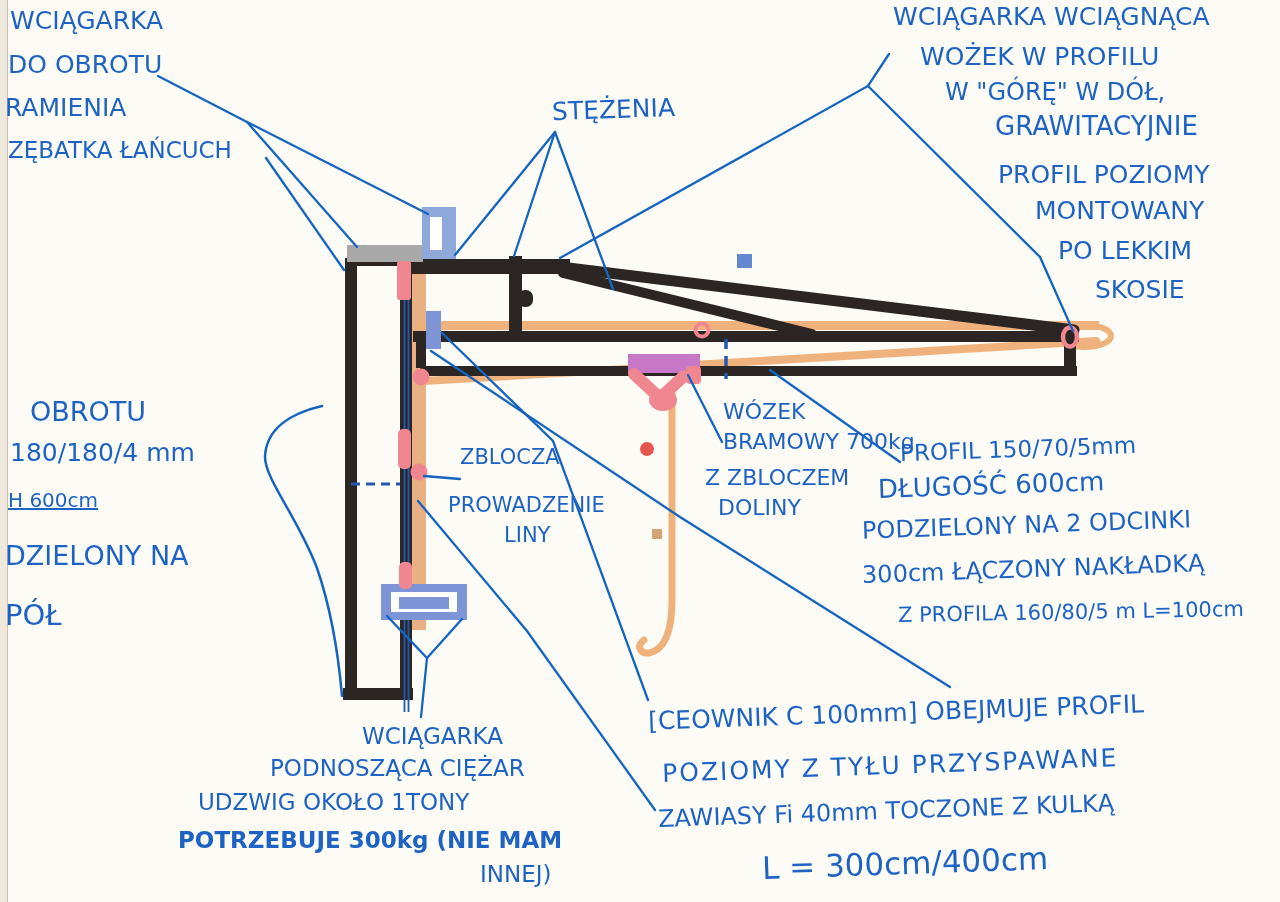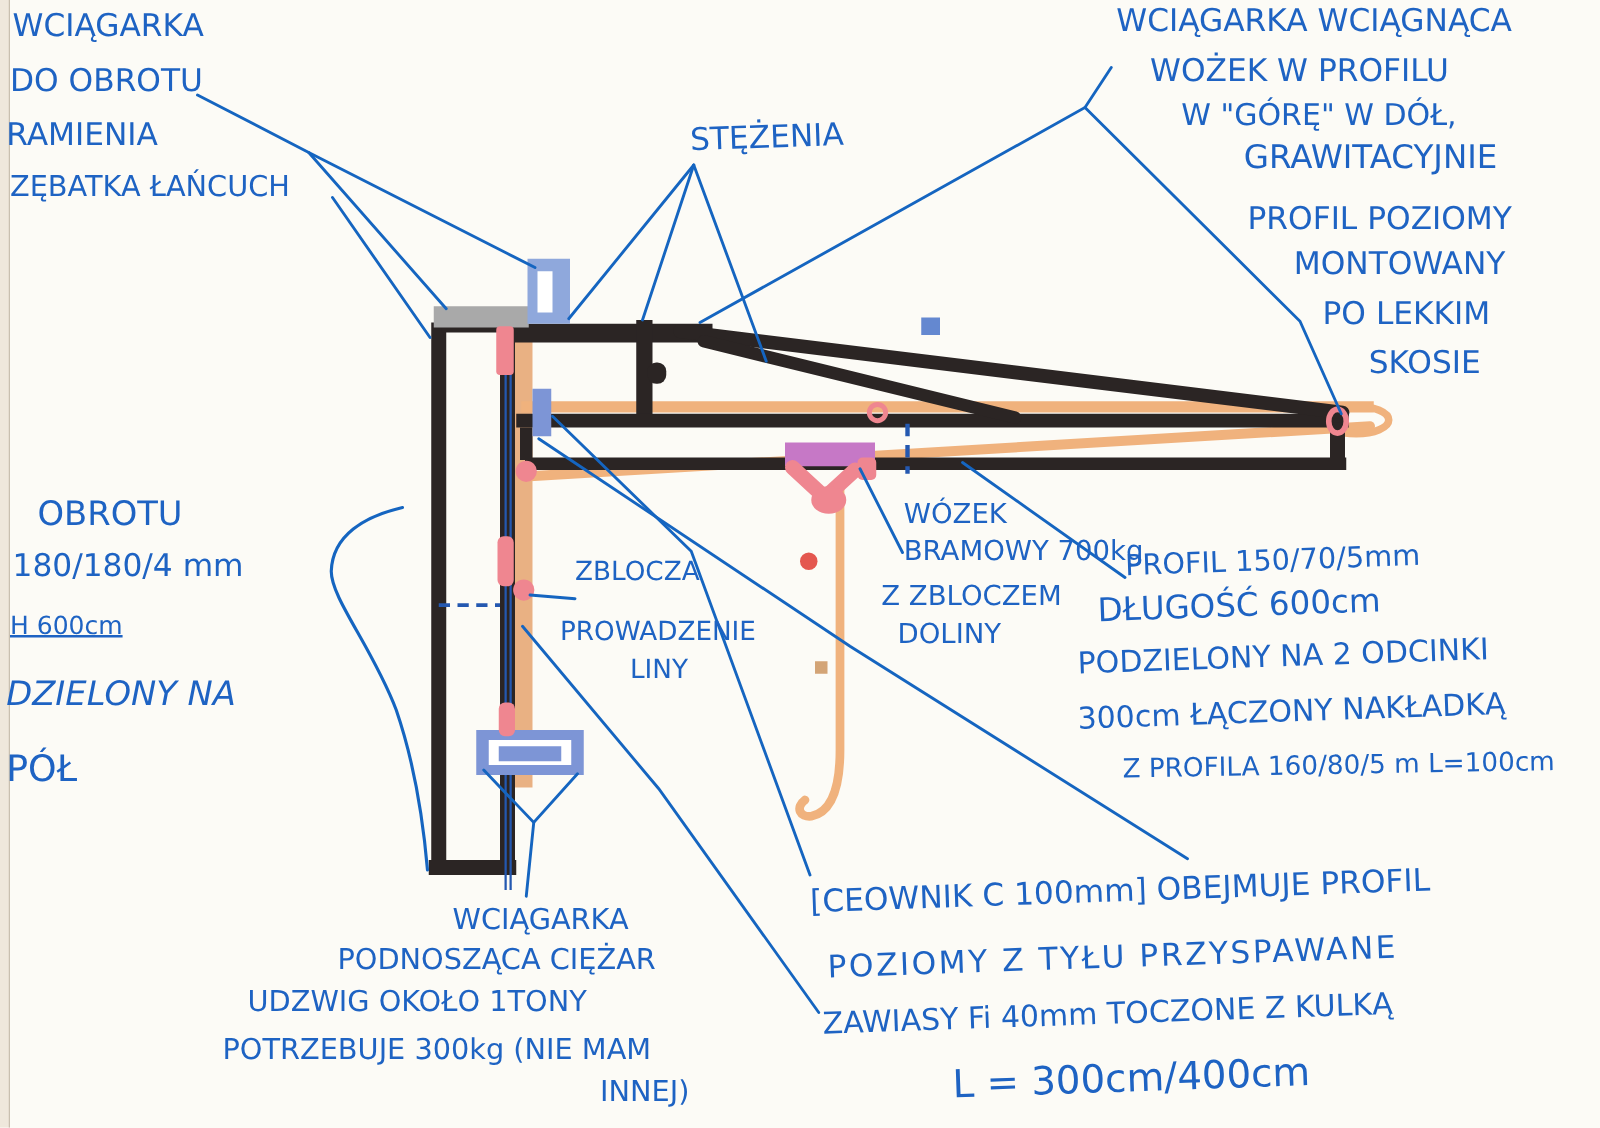--- a/index.html
+++ b/index.html
@@ -112,40 +112,40 @@
 <div class="hw" style="left:945px;top:80px;font-size:24px;">W "GÓRĘ" W DÓŁ,</div>
 <div class="hw" style="left:995px;top:113px;font-size:26px;">GRAWITACYJNIE</div>
 <div class="hw" style="left:998px;top:162px;font-size:25px;">PROFIL POZIOMY</div>
 <div class="hw" style="left:1035px;top:198px;font-size:25px;">MONTOWANY</div>
 <div class="hw" style="left:1058px;top:238px;font-size:25px;">PO LEKKIM</div>
 <div class="hw" style="left:1095px;top:277px;font-size:25px;">SKOSIE</div>
 
 <div class="hw" style="left:30px;top:398px;font-size:27px;">OBROTU</div>
 <div class="hw" style="left:10px;top:440px;font-size:25px;">180/180/4 mm</div>
 <div class="hw" style="left:8px;top:490px;font-size:20px;text-decoration:underline;">H 600cm</div>
-<div class="hw" style="left:5px;top:542px;font-size:27px;font-style:italic;">DZIELONY NA</div>
+<div class="hw" style="left:5px;top:542px;font-size:27px;">DZIELONY NA</div>
 <div class="hw" style="left:5px;top:600px;font-size:29px;">PÓŁ</div>
 
 <div class="hw" style="left:460px;top:446px;font-size:21px;">ZBLOCZA</div>
 <div class="hw" style="left:448px;top:494px;font-size:21px;">PROWADZENIE</div>
 <div class="hw" style="left:504px;top:524px;font-size:21px;">LINY</div>
 
 <div class="hw" style="left:723px;top:400px;font-size:22px;">WÓZEK</div>
 <div class="hw" style="left:723px;top:430px;font-size:22px;text-align:center;">BRAMOWY 700kg</div>
 <div class="hw" style="left:705px;top:466px;font-size:22px;">Z ZBLOCZEM</div>
 <div class="hw" style="left:718px;top:496px;font-size:22px;">DOLINY</div>
 
 <div class="hw" style="left:900px;top:437px;font-size:23px;transform:rotate(-2deg);">PROFIL 150/70/5mm</div>
 <div class="hw" style="left:878px;top:472px;font-size:26px;transform:rotate(-2deg);">DŁUGOŚĆ 600cm</div>
 <div class="hw" style="left:862px;top:513px;font-size:24px;transform:rotate(-2deg);">PODZIELONY NA 2 ODCINKI</div>
 <div class="hw" style="left:862px;top:557px;font-size:24px;transform:rotate(-2deg);">300cm ŁĄCZONY NAKŁADKĄ</div>
 <div class="hw" style="left:898px;top:601px;font-size:21px;transform:rotate(-1deg);">Z PROFILA 160/80/5 m L=100cm</div>
 
 <div class="hw" style="left:362px;top:724px;font-size:23px;">WCIĄGARKA</div>
 <div class="hw" style="left:270px;top:756px;font-size:23px;">PODNOSZĄCA CIĘŻAR</div>
 <div class="hw" style="left:198px;top:790px;font-size:23px;">UDZWIG OKOŁO 1TONY</div>
-<div class="hw" style="left:178px;top:828px;font-size:23px;">POTRZEBUJE 300kg (NIE MAM</div>
+<div class="hw" style="left:178px;top:828px;font-size:23px;font-weight:bold;">POTRZEBUJE 300kg (NIE MAM</div>
 <div class="hw" style="left:480px;top:862px;font-size:23px;">INNEJ)</div>
 
 <div class="hw" style="left:648px;top:700px;font-size:25px;transform:rotate(-2deg);">[CEOWNIK C 100mm] OBEJMUJE PROFIL</div>
 <div class="hw" style="left:662px;top:753px;font-size:25px;letter-spacing:2px;transform:rotate(-2deg);">POZIOMY Z TYŁU PRZYSPAWANE</div>
 <div class="hw" style="left:658px;top:799px;font-size:24px;transform:rotate(-2deg);">ZAWIASY Fi 40mm TOCZONE Z KULKĄ</div>
 <div class="hw" style="left:762px;top:847px;font-size:31px;transform:rotate(-2deg);">L = 300cm/400cm</div>
 
 </body></html>

